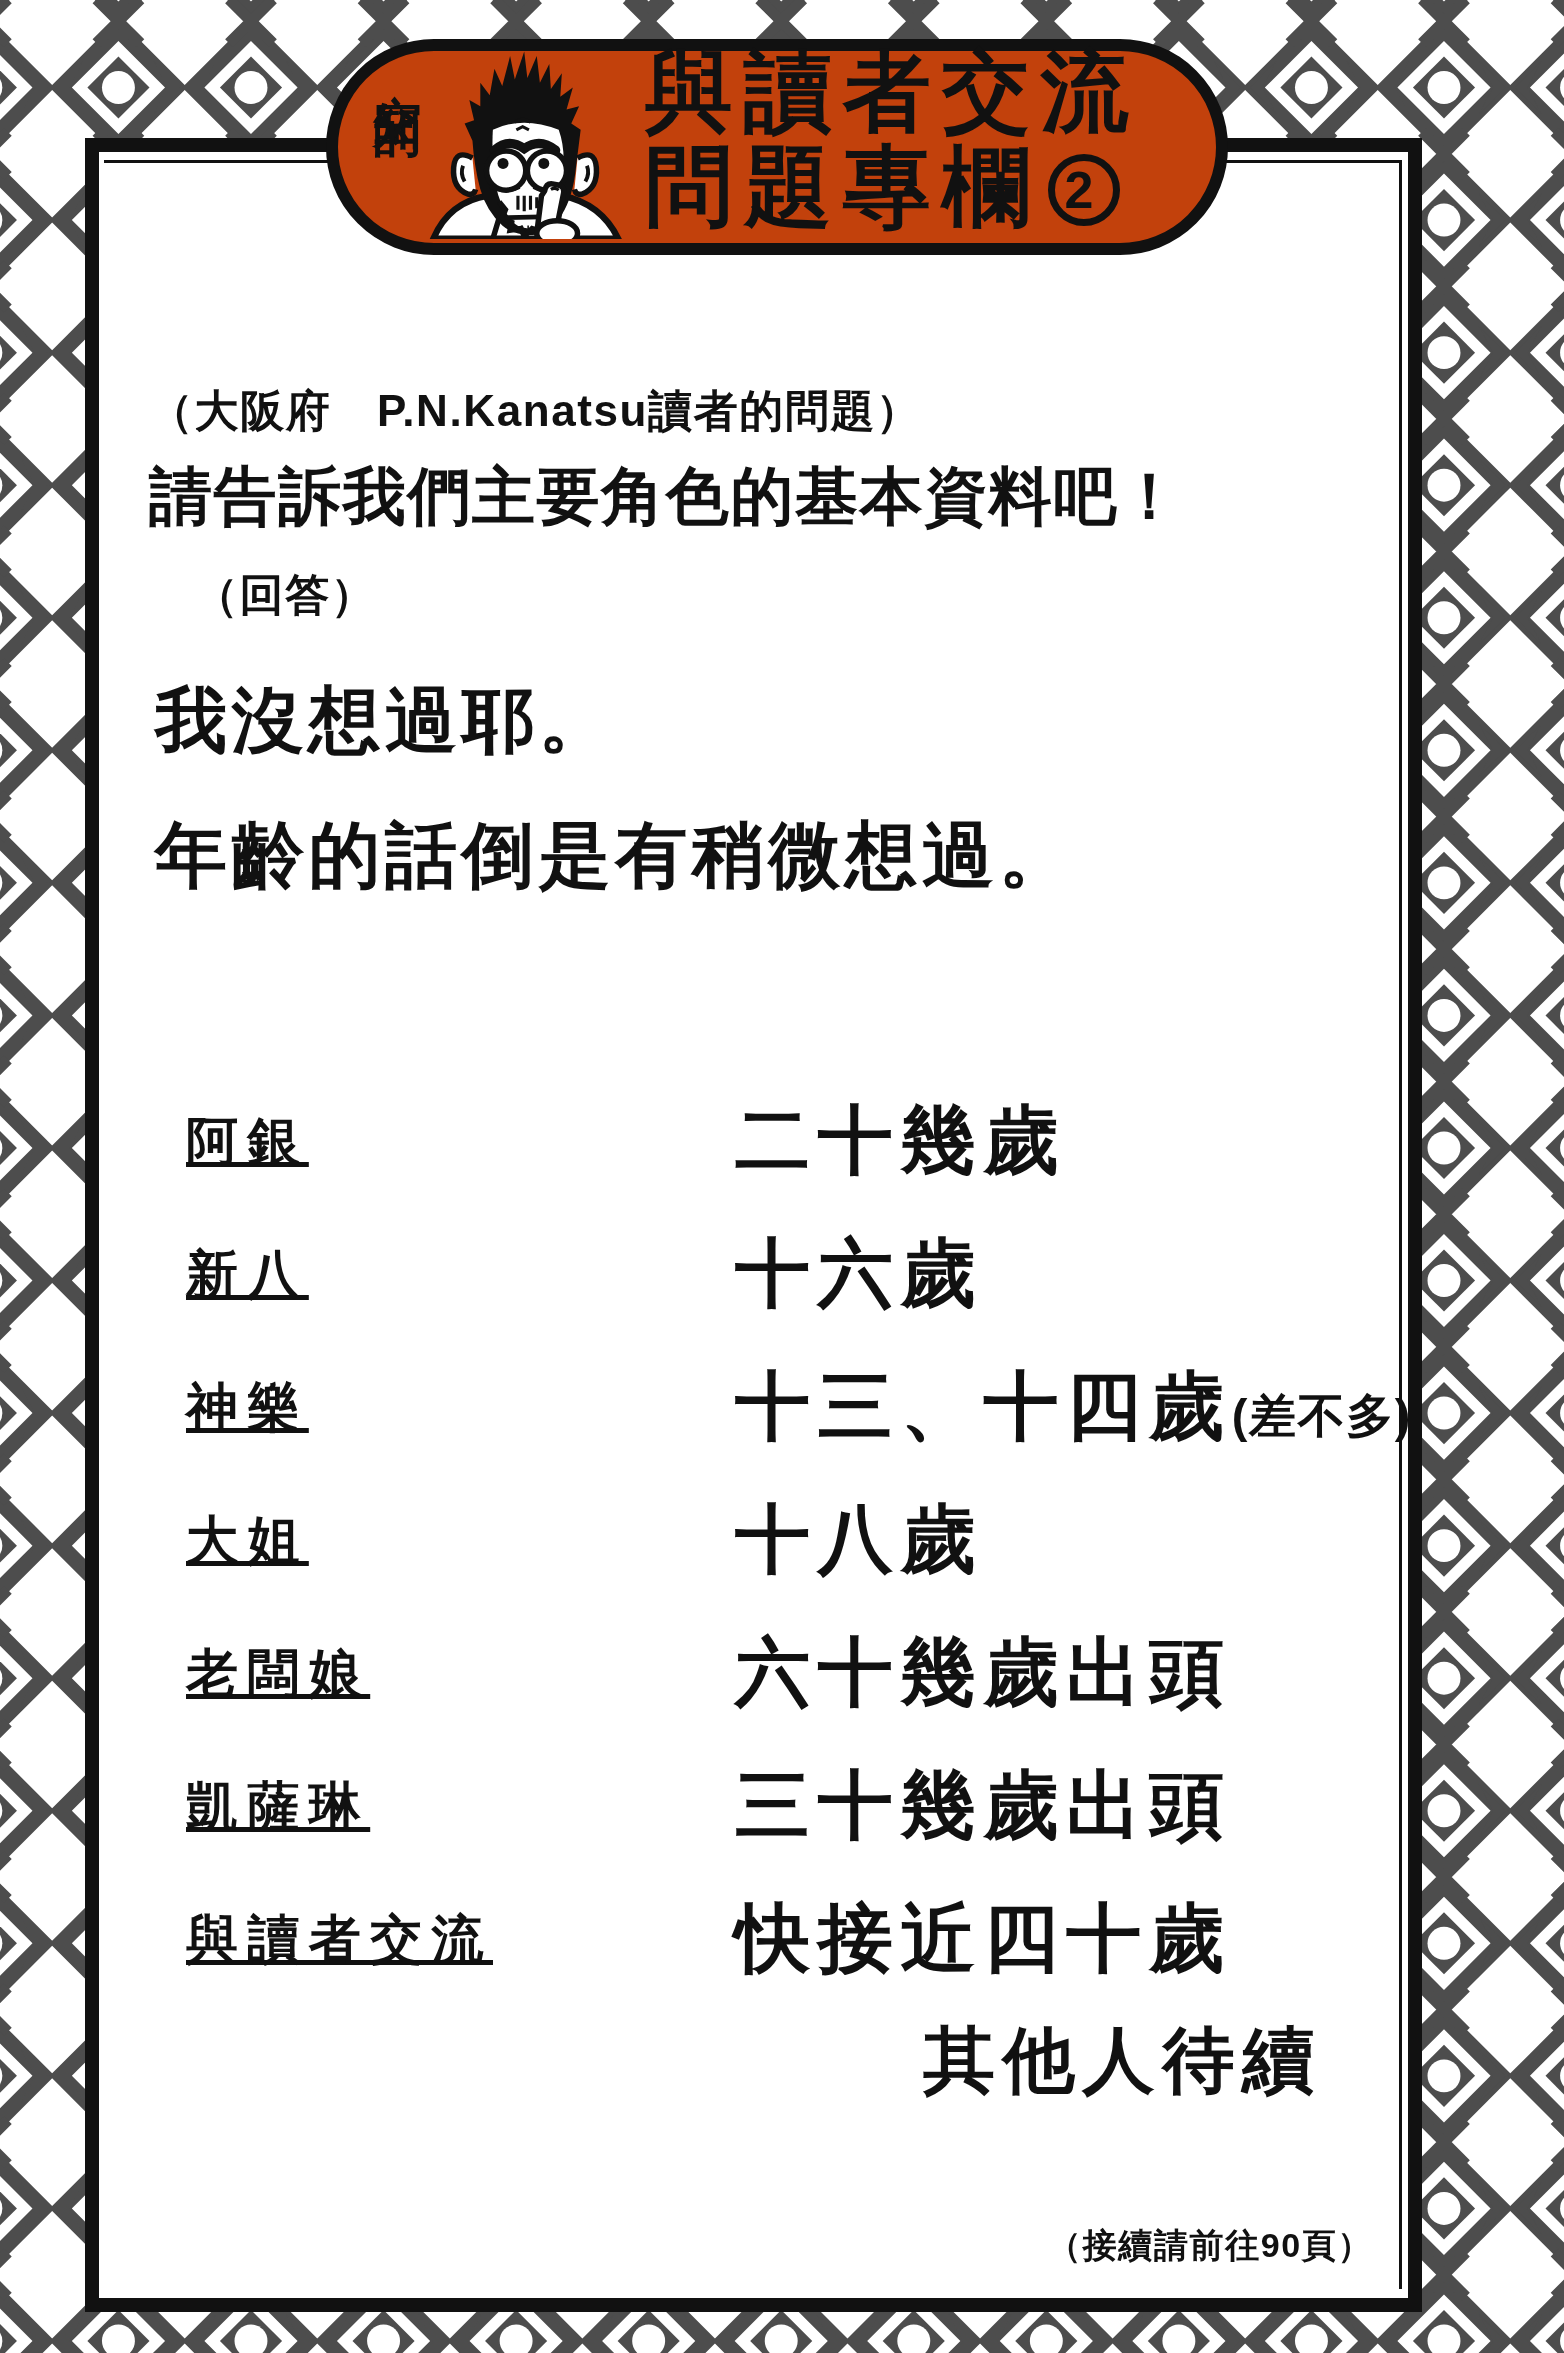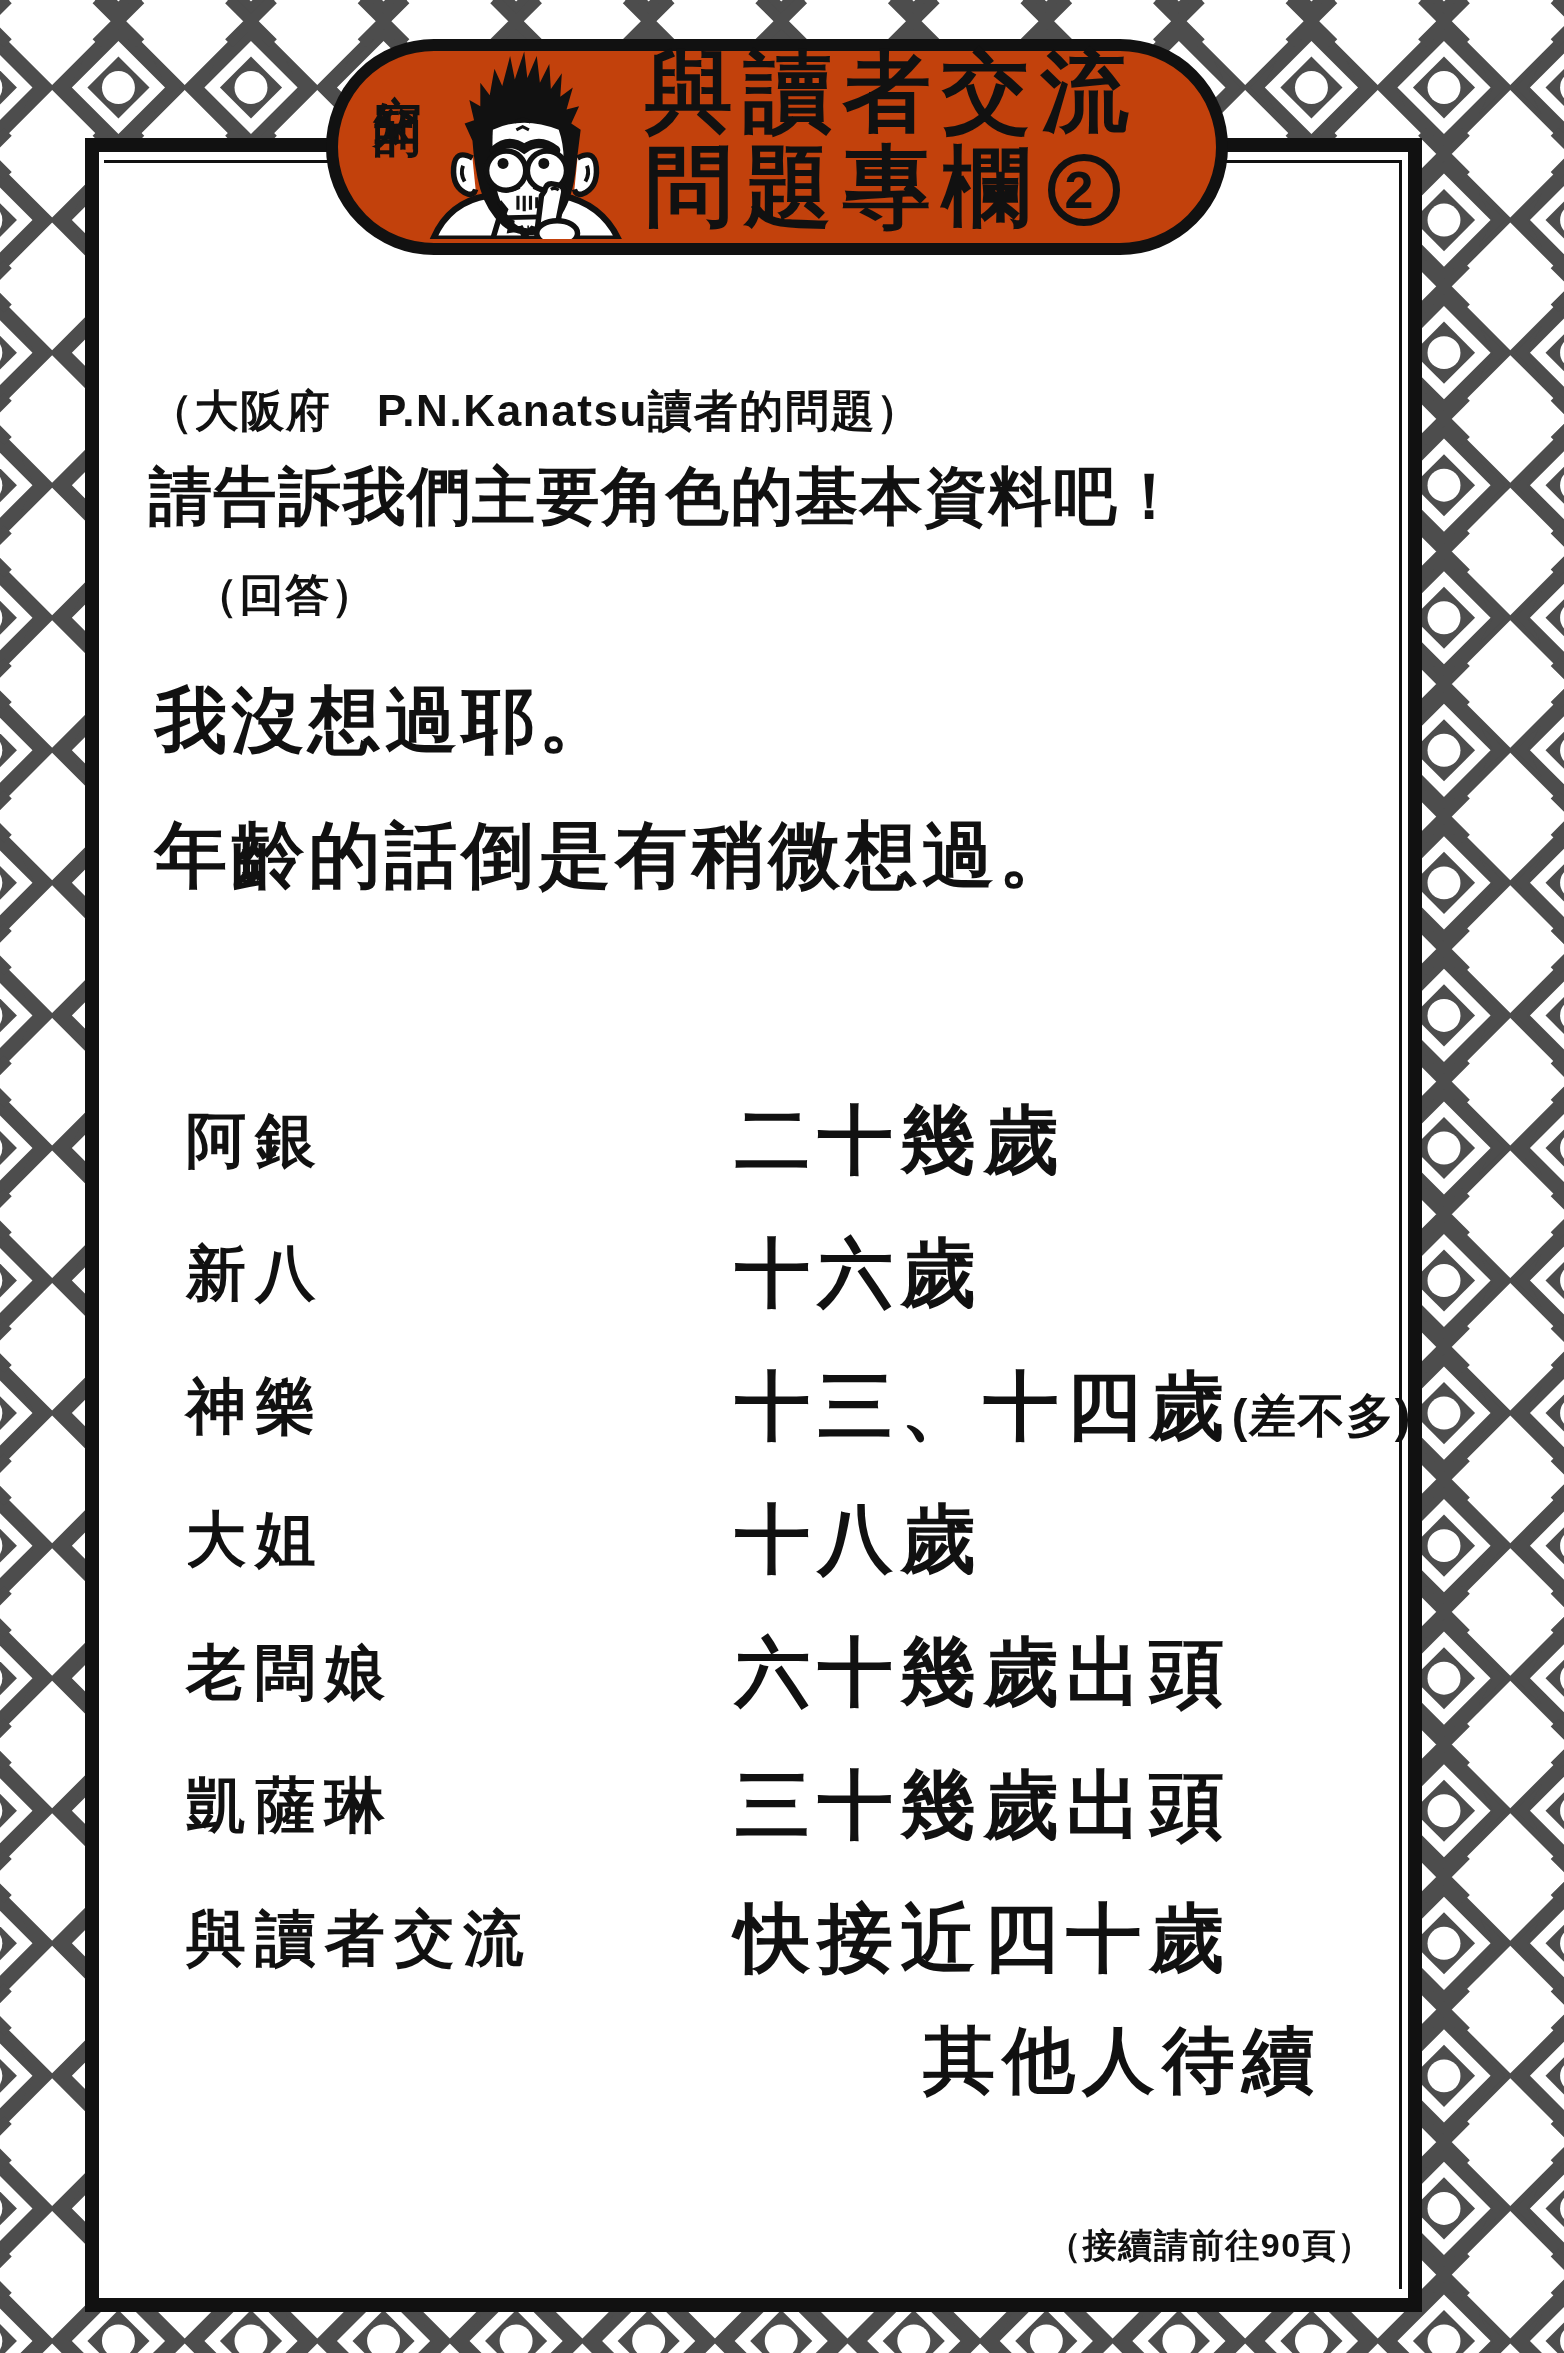--- a/index.html
+++ b/index.html
@@ -48,21 +48,21 @@
   }
 
   
   .content-box .abs{position:absolute;white-space:nowrap;}
   .meta-line{font-size:44px;font-weight:700;letter-spacing:1.6px;}
   .question-line{font-size:63px;font-weight:800;letter-spacing:1.6px;}
   .answer-line{font-size:72px;font-weight:800;letter-spacing:4.7px;}
 
   .char-list{position:absolute;left:87px;top:923px;width:1271px;}
   .char-row{display:flex;height:133px;align-items:center;}
-  .char-name{flex:0 0 549px;font-size:60px;font-weight:800;letter-spacing:9.4px;white-space:nowrap;}
+  .char-name{flex:0 0 549px;font-size:52px;font-weight:800;letter-spacing:9.4px;white-space:nowrap;text-decoration:underline;}
   .char-age{flex:1 1 auto;font-size:75px;font-weight:800;letter-spacing:7.8px;white-space:nowrap;}
   .char-age .age-note{font-size:47px;letter-spacing:1.6px;}
 
   .others-note{font-size:72px;font-weight:800;letter-spacing:7.8px;}
   .footer-note{font-size:34px;font-weight:700;letter-spacing:1.6px;}
 </style>
 </head>
 <body>
 
 <div id="page">

